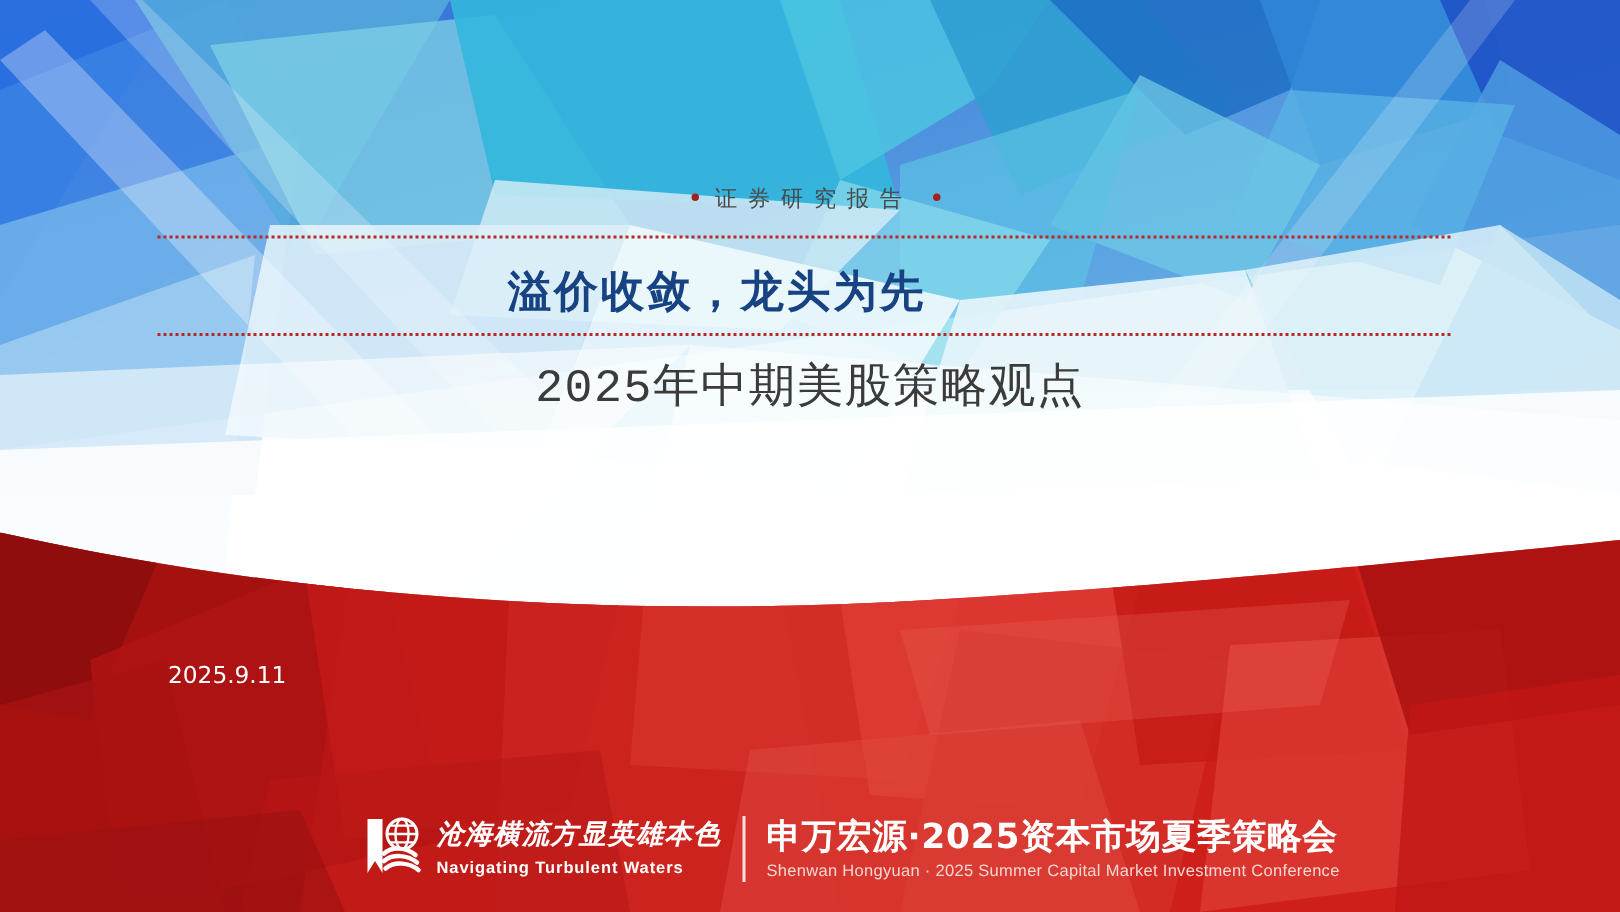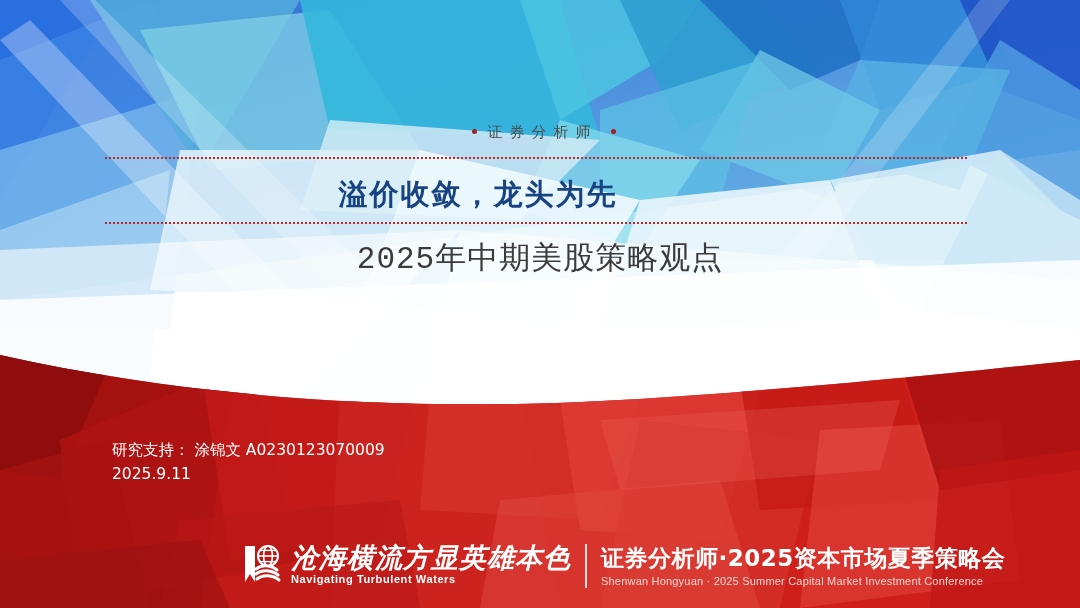--- a/index.html
+++ b/index.html
@@ -131,27 +131,27 @@
   }
   .mark-icon { flex: none; margin-right: 8px; }
   .slogan-block {
     flex: none;
     display: flex;
     flex-direction: column;
     justify-content: center;
     padding-right: 14px;
   }
   .slogan-cn {
-    font-size: 27px;
+    font-size: 18px;
     line-height: 25px;
     font-weight: bold;
     color: #ffffff;
     letter-spacing: 1px;
     font-style: italic;
-    font-family: Liberation Sans, sans-serif;
+    font-family: Liberation Mono, monospace;
     white-space: nowrap;
   }
   .slogan-en {
     font-size: 11px;
     line-height: 15px;
     font-weight: bold;
     color: #ffffff;
     letter-spacing: 0.6px;
     white-space: nowrap;
     margin-top: 1px;
@@ -276,32 +276,31 @@
         <polygon points="180,520 400,500 420,608 160,608" fill="#b81716" opacity="0.6"></polygon>
         <polygon points="0,560 200,540 230,608 0,608" fill="#9b1010" opacity="0.6"></polygon>
 
         <polygon points="600,420 900,400 880,470 620,490" fill="#ef6b5e" opacity="0.25"></polygon>
       </g>
     </svg>
   </div>
 
   <div class="kicker-wrap">
     <span class="kicker">
-      <span class="kicker-dot"></span><span>证券分析师</span><span class="kicker-dot right"></span>
+      <span class="kicker-dot"></span><span>证券研究报告</span><span class="kicker-dot right"></span>
     </span>
   </div>
 
   <div class="rule rule-top"></div>
   <div class="rule rule-bottom"></div>
 
   <div class="title-main">溢价收敛，龙头为先</div>
   <div class="title-sub">2025年中期美股策略观点</div>
 
   <div class="credits">
-    <span class="line">研究支持： 涂锦文 A0230123070009</span>
     <span class="line">2025.9.11</span>
   </div>
 
   <div class="footer-lockup">
 
     <span class="mark-icon">
       <svg width="40" height="42" viewBox="0 0 40 42" xmlns="http://www.w3.org/2000/svg">
 
         <path d="M2,3 L12,3 L12,39 L7,31 L2,39 Z" fill="#ffffff"></path>
 
@@ -318,18 +317,18 @@
     </span>
 
     <span class="slogan-block">
       <span class="slogan-cn">沧海横流方显英雄本色</span>
       <span class="slogan-en">Navigating Turbulent Waters</span>
     </span>
 
     <span class="footer-divider"></span>
 
     <span class="event-block">
-      <span class="event-cn">证券分析师·2025资本市场夏季策略会</span>
+      <span class="event-cn">申万宏源·2025资本市场夏季策略会</span>
       <span class="event-en">Shenwan Hongyuan · 2025 Summer Capital Market Investment Conference</span>
     </span>
   </div>
 
 </div>
 
 </body></html>

